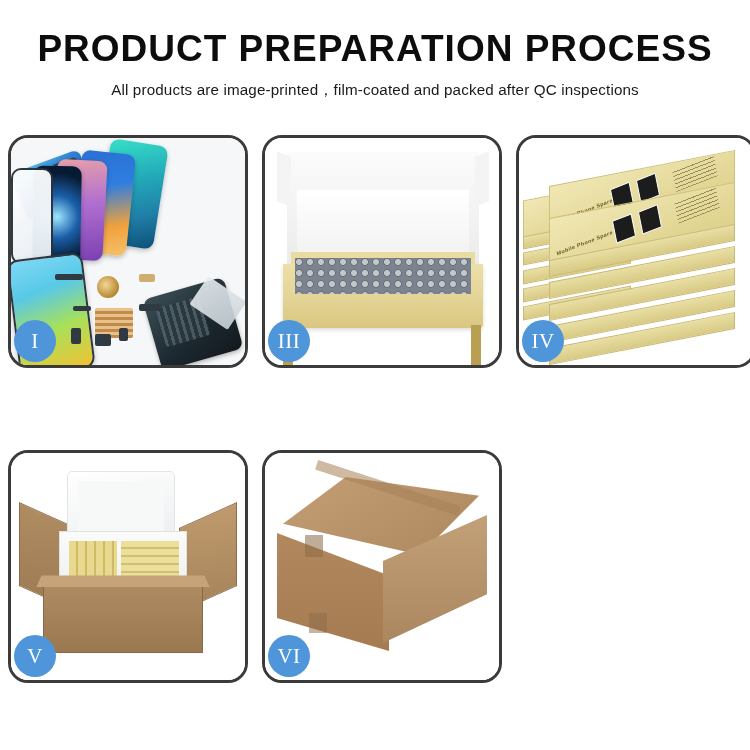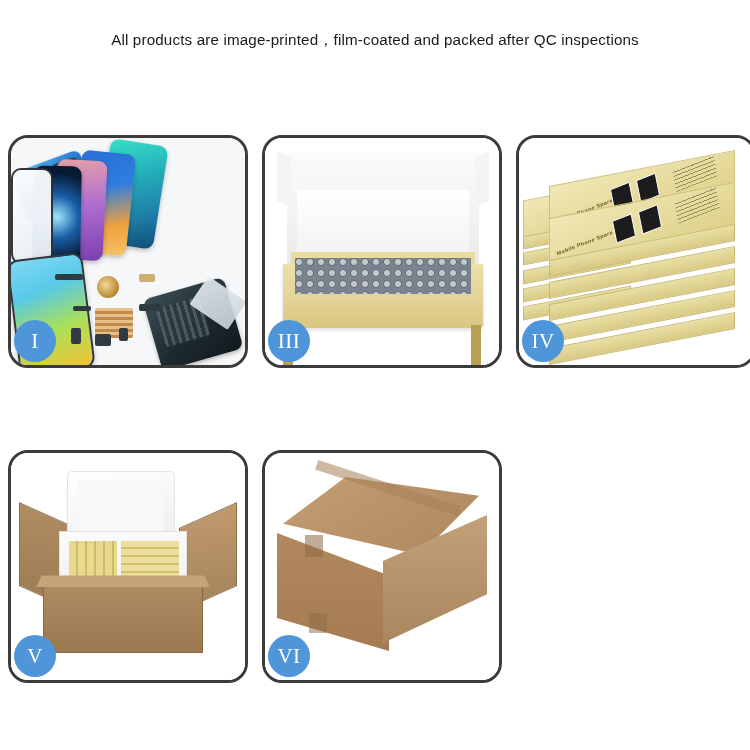--- a/index.html
+++ b/index.html
@@ -12,21 +12,21 @@
   .page { position: relative; width: 750px; height: 750px; background: #fff; }
 
   
   .header { text-align: center; padding-top: 30px; }
   .title {
     font-size: 37px; font-weight: 700; color: #0d0d0d;
     letter-spacing: 1.0px; line-height: 1.05;
     font-family: "Liberation Sans", sans-serif;
   }
   .subtitle {
-    font-size: 15.2px; color: #1a1a1a;
+    margin-top: 11px; font-size: 15.2px; color: #1a1a1a;
     letter-spacing: 0.15px; font-family: "Liberation Sans", sans-serif;
   }
 
   
   .grid {
     position: absolute; left: 8px; top: 135px;
     width: 734px; height: 548px;
     display: grid;
     grid-template-columns: 240px 240px 240px;
     grid-template-rows: 233px 233px;
@@ -305,20 +305,21 @@
     background: rgba(140,106,70,.55); }
   .p6 .tab2 { position:absolute; left:44px; top:160px; width:18px; height:20px;
     background: rgba(140,106,70,.5); }
 </style>
 </head>
 <body>
 
 <div class="page">
 
   <div class="header">
+    <div class="title">PRODUCT PREPARATION PROCESS</div>
     <div class="subtitle">All products are image-printed，film-coated and packed after QC inspections</div>
   </div>
 
   <div class="grid">
 
     <div class="panel">
       <div class="panel-inner p1">
         <div class="scr-blue"></div>
         <div class="ph ph1"></div>
         <div class="ph ph2"></div>

